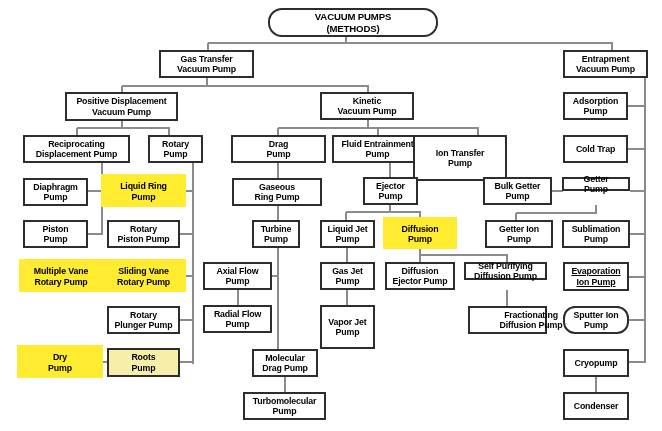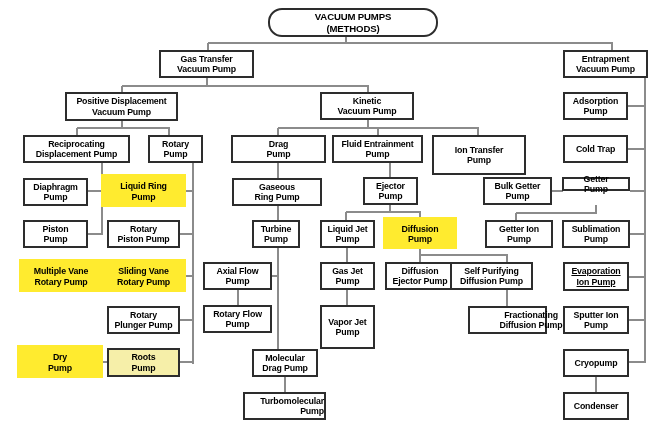--- a/index.html
+++ b/index.html
@@ -119,21 +119,21 @@
       <span>Pump</span>
     </div>
     <div class="node" style="left: 231px; top: 135px; width: 95px; height: 28px;">
       <span>Drag</span>
       <span>Pump</span>
     </div>
     <div class="node" style="left: 332px; top: 135px; width: 91px; height: 28px;">
       <span>Fluid Entrainment</span>
       <span>Pump</span>
     </div>
-    <div class="node" style="left: 432px; top: 135px; width: 94px; height: 40px;">
+    <div class="node" style="left: 413px; top: 135px; width: 94px; height: 46px;">
       <span>Ion Transfer</span>
       <span>Pump</span>
     </div>
     <div class="node" style="left: 563px; top: 135px; width: 65px; height: 28px;">
       <span>Cold Trap</span>
     </div>
     <div class="node" style="left: 23px; top: 178px; width: 65px; height: 28px;">
       <span>Diaphragm</span>
       <span>Pump</span>
     </div>
@@ -198,63 +198,63 @@
       <span>Pump</span>
     </div>
     <div class="node" style="left: 320px; top: 262px; width: 55px; height: 28px;">
       <span>Gas Jet</span>
       <span>Pump</span>
     </div>
     <div class="node" style="left: 385px; top: 262px; width: 70px; height: 28px;">
       <span>Diffusion</span>
       <span>Ejector Pump</span>
     </div>
-    <div class="node" style="left: 450px; top: 262px; width: 83px; height: 28px;">
+    <div class="node" style="left: 464px; top: 262px; width: 83px; height: 18px;">
       <span>Self Purifying</span>
       <span>Diffusion Pump</span>
     </div>
     <div class="node" style="left: 563px; top: 262px; width: 66px; height: 29px; text-decoration: underline;">
       <span>Evaporation</span>
       <span>Ion Pump</span>
     </div>
     <div class="node" style="left: 107px; top: 306px; width: 73px; height: 28px;">
       <span>Rotary</span>
       <span>Plunger Pump</span>
     </div>
     <div class="node" style="left: 203px; top: 305px; width: 69px; height: 28px;">
-      <span>Rotary Flow</span>
+      <span>Radial Flow</span>
       <span>Pump</span>
     </div>
     <div class="node" style="left: 320px; top: 305px; width: 55px; height: 44px;">
       <span>Vapor Jet</span>
       <span>Pump</span>
     </div>
     <div class="node" style="left: 468px; top: 306px; width: 79px; height: 28px; padding-left: 47px;">
       <span>Fractionating</span>
       <span>Diffusion Pump</span>
     </div>
-    <div class="node" style="left: 563px; top: 306px; width: 66px; height: 28px;">
+    <div class="node" style="left: 563px; top: 306px; width: 66px; height: 28px; border-radius: 12px;">
       <span>Sputter Ion</span>
       <span>Pump</span>
     </div>
     <div class="node hl-bright" style="left: 23px; top: 348px; width: 74px; height: 29px;">
       <span>Dry</span>
       <span>Pump</span>
     </div>
     <div class="node hl-pale" style="left: 107px; top: 348px; width: 73px; height: 29px;">
       <span>Roots</span>
       <span>Pump</span>
     </div>
     <div class="node" style="left: 563px; top: 349px; width: 66px; height: 28px;">
       <span>Cryopump</span>
     </div>
     <div class="node" style="left: 252px; top: 349px; width: 66px; height: 28px;">
       <span>Molecular</span>
       <span>Drag Pump</span>
     </div>
-    <div class="node" style="left: 243px; top: 392px; width: 83px; height: 28px; align-items: flex-end;">
+    <div class="node" style="left: 243px; top: 392px; width: 83px; height: 28px;">
       <span>Turbomolecular</span>
       <span>Pump</span>
     </div>
     <div class="node" style="left: 563px; top: 392px; width: 66px; height: 28px;">
       <span>Condenser</span>
     </div>
   </div>
 
 </body></html>

